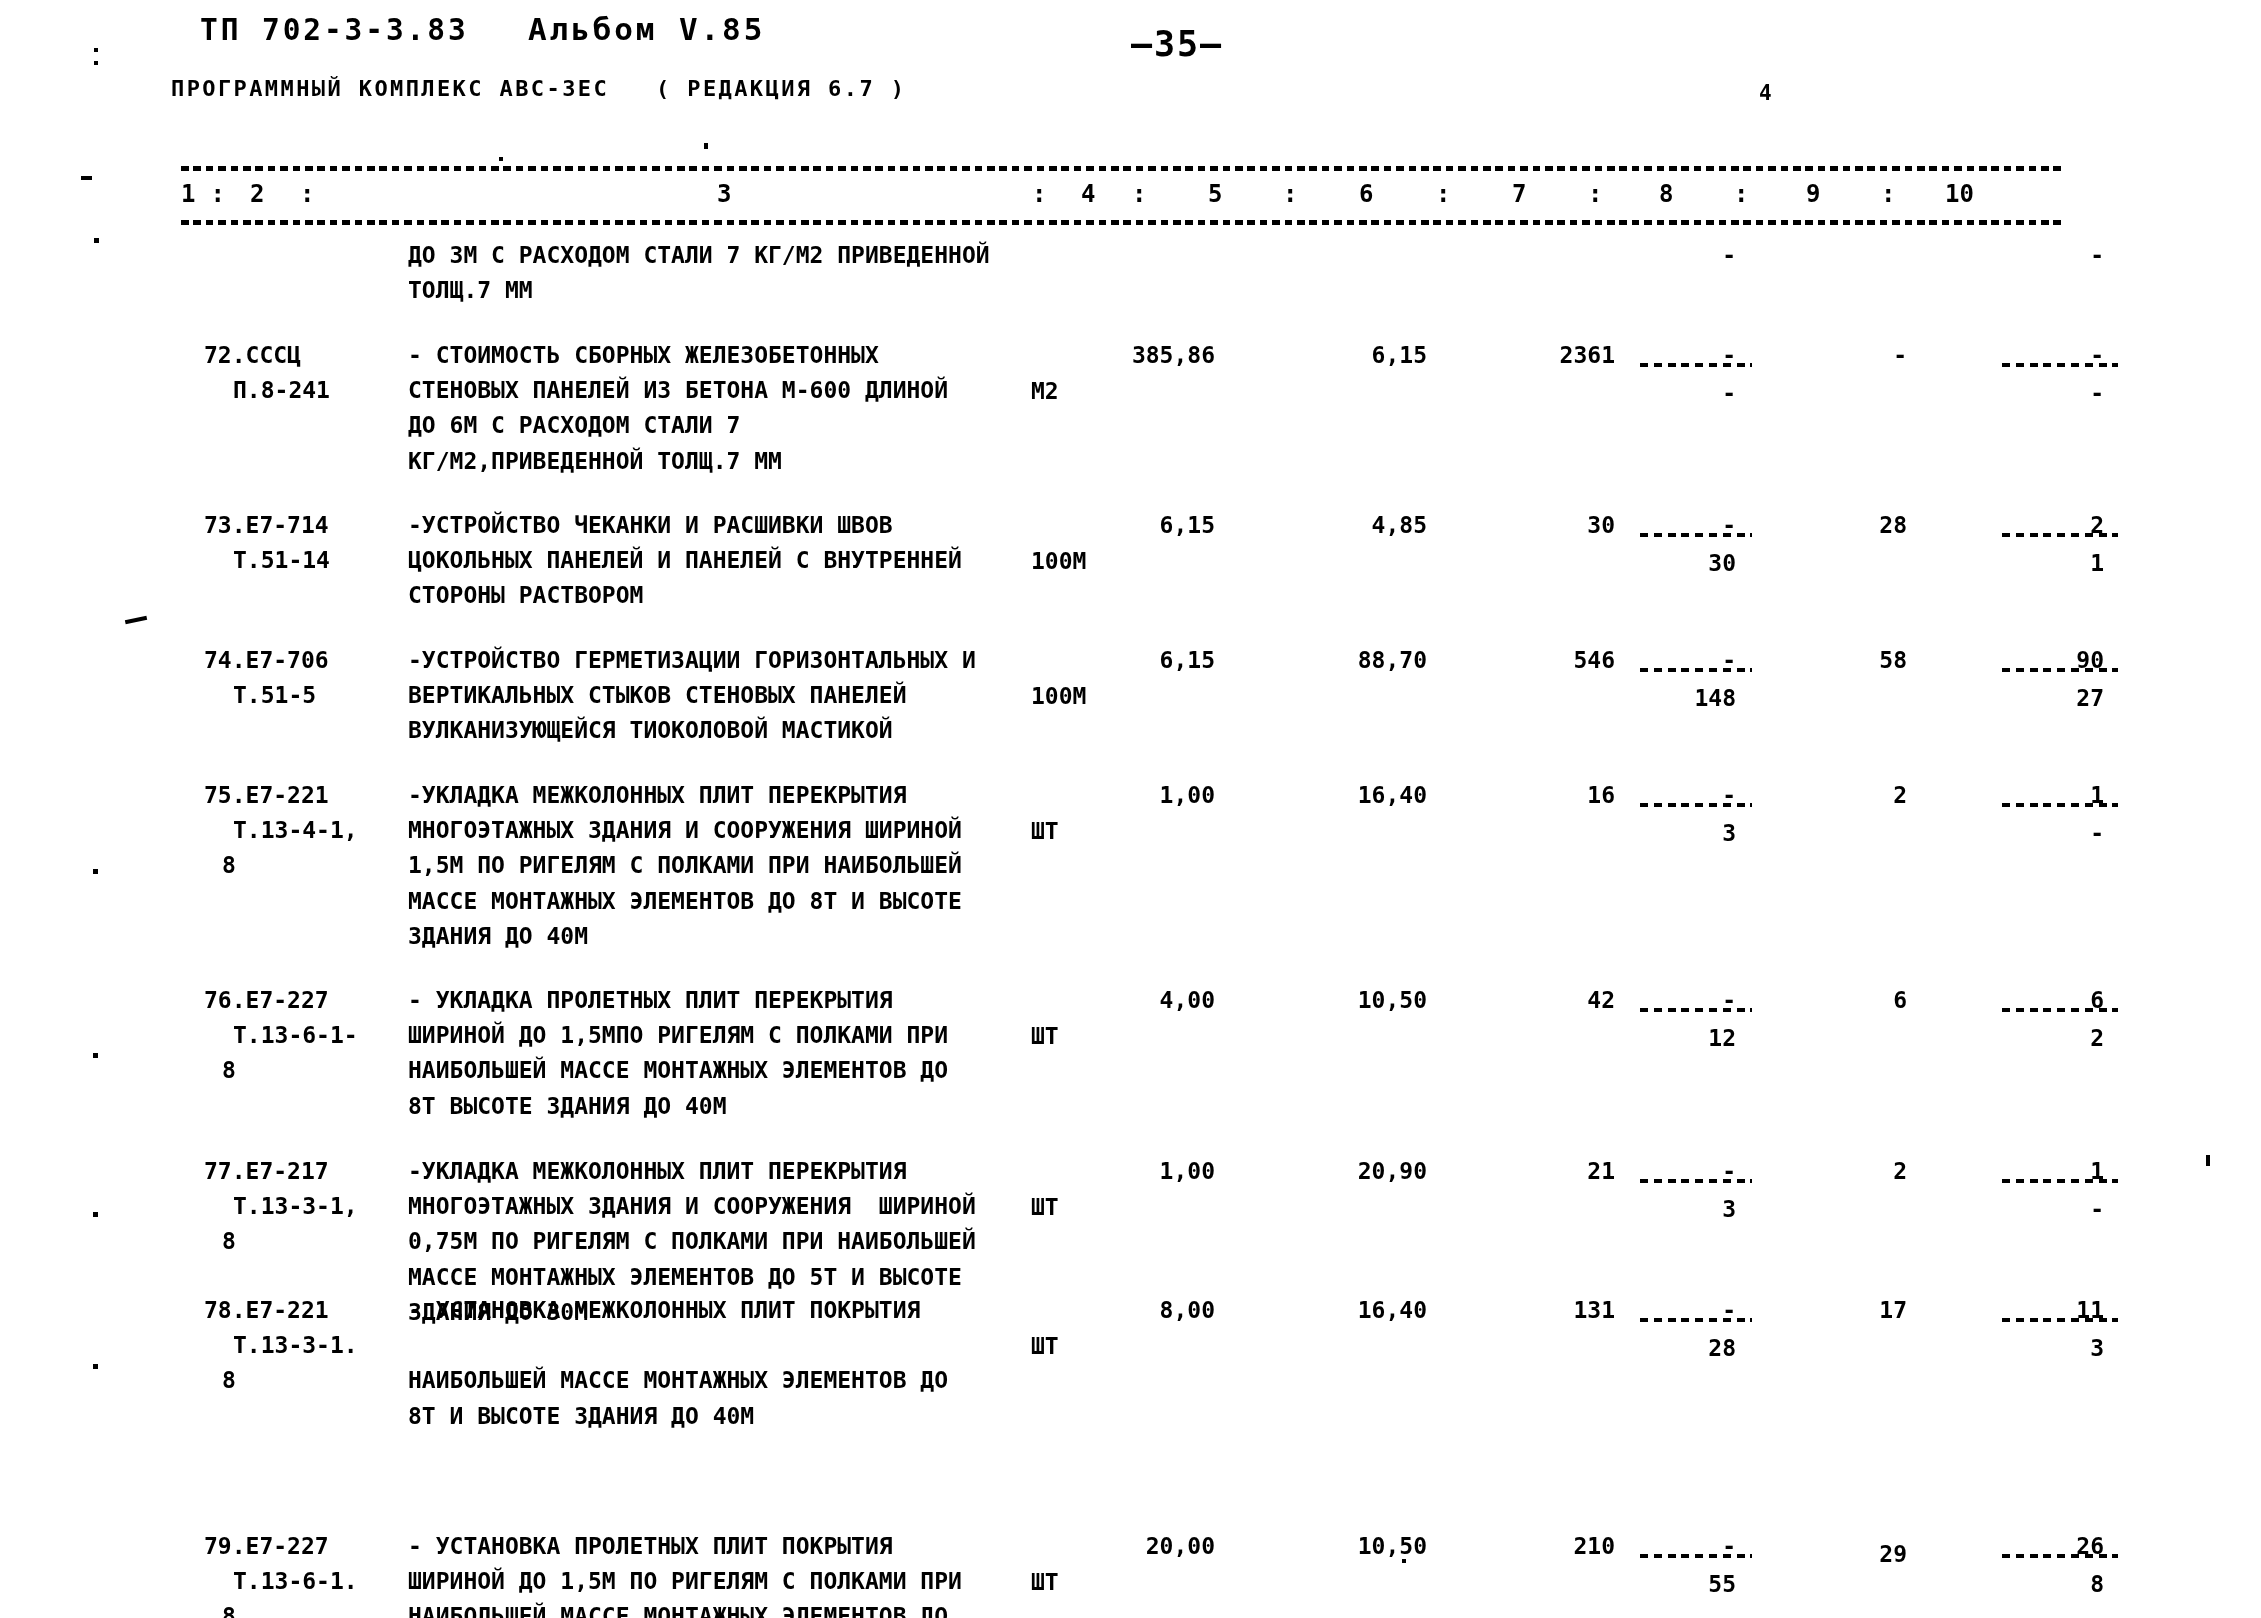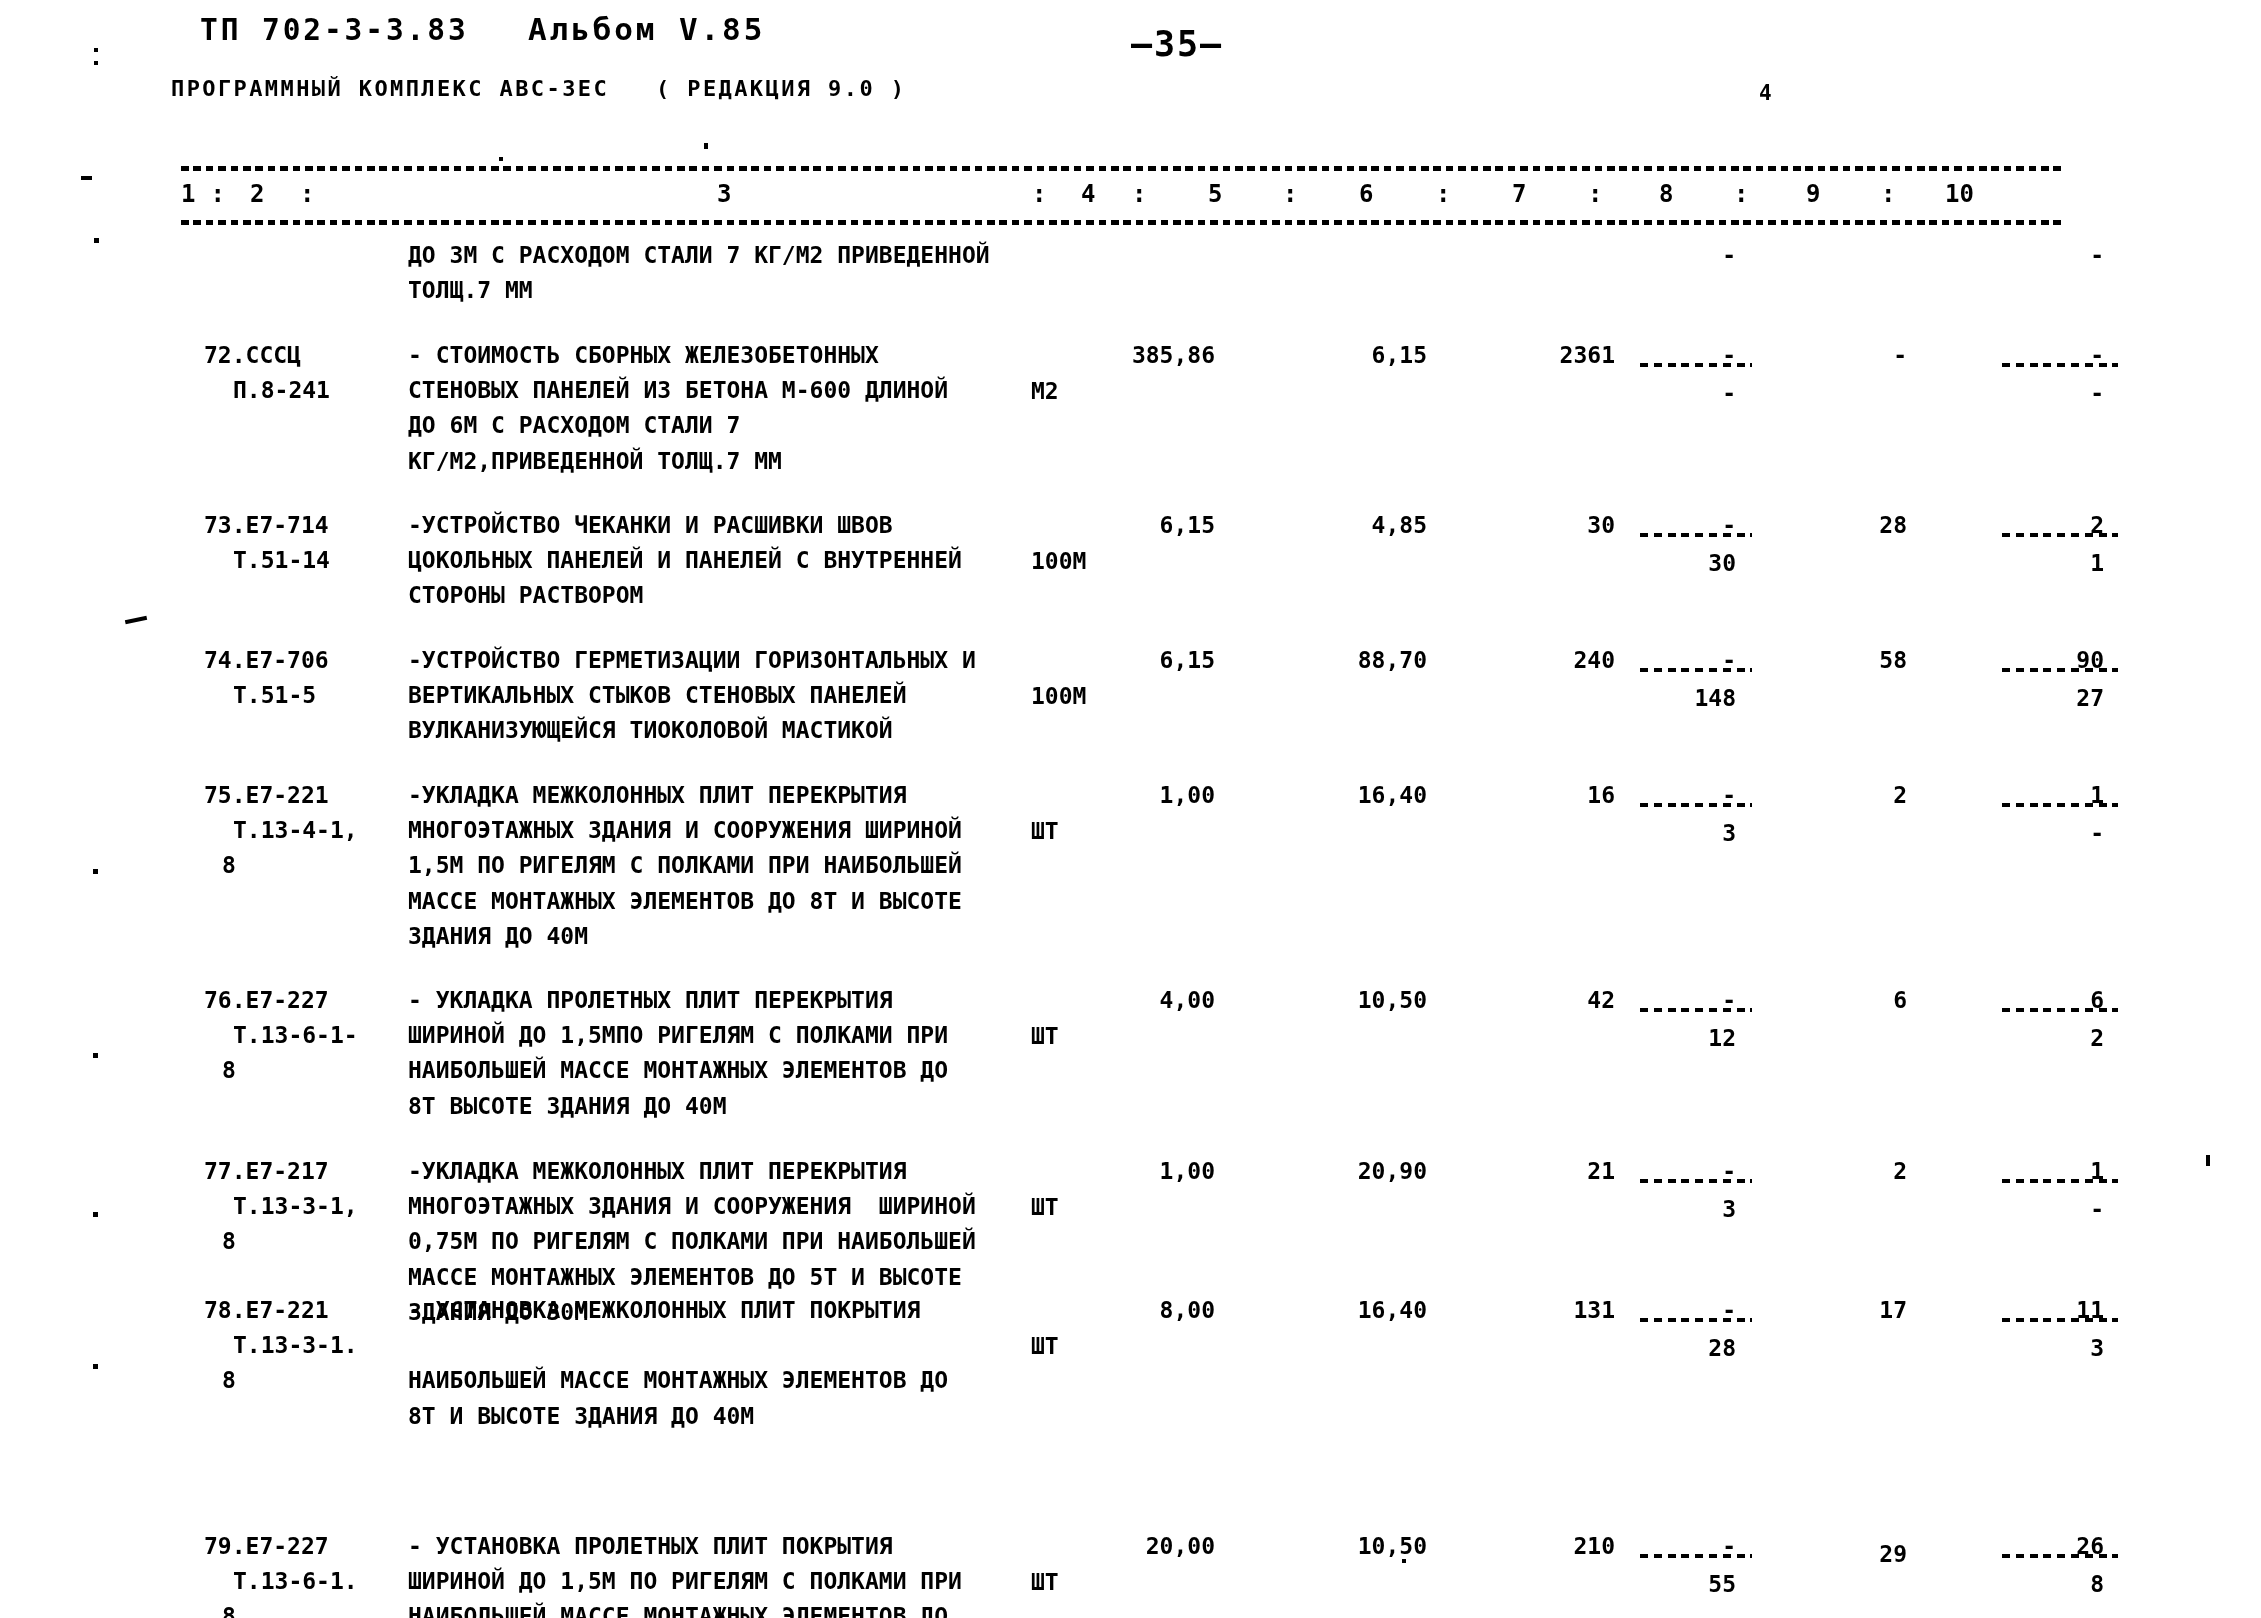--- a/index.html
+++ b/index.html
@@ -59,21 +59,21 @@
      background:repeating-linear-gradient(to right,#000 0 8px,transparent 8px 13.8px);}
 </style>
 </head>
 <body>
 
 <div class="page">
 
   <div class="hdr" id="doc-code">ТП 702-3-3.83</div>
   <div class="hdr" id="album">Альбом V.85</div>
   <div class="hdr" id="page-num">—35—</div>
-  <div class="hdr" id="subtitle">ПРОГРАММНЫЙ КОМПЛЕКС АВС-ЗЕС   ( РЕДАКЦИЯ 9.0 )</div>
+  <div class="hdr" id="subtitle">ПРОГРАММНЫЙ КОМПЛЕКС АВС-ЗЕС   ( РЕДАКЦИЯ 6.7 )</div>
   <div class="hdr" id="rev-mark">4</div>
 
   <div class="speck" style="left:94px;top:48px;width:4.3px;height:4.3px;"></div>
   <div class="speck" style="left:94px;top:61px;width:4.3px;height:4.3px;"></div>
   <div class="speck" style="left:81px;top:176px;width:10.5px;height:3.8px;"></div>
   <div class="speck" style="left:94px;top:238px;width:4.8px;height:4.8px;"></div>
   <div class="speck" style="left:125px;top:618px;width:22px;height:3.8px;transform:rotate(-12deg);"></div>
   <div class="speck" style="left:704px;top:143px;width:4.3px;height:5.7px;"></div>
   <div class="speck" style="left:93px;top:869px;width:4.8px;height:4.8px;"></div>
   <div class="speck" style="left:93px;top:1053px;width:4.8px;height:4.8px;"></div>
@@ -153,21 +153,21 @@
       </div>
       <div class="row" style="height: 106px; position: absolute; top: 405px;">
         <span class="c c1" style="top:0px;">74.Е7-706</span>
         <span class="c c1b" style="top:35px;">Т.51-5</span>
         <span class="c c3" style="top:0px;">-УСТРОЙСТВО ГЕРМЕТИЗАЦИИ ГОРИЗОНТАЛЬНЫХ И</span>
         <span class="c c3" style="top:35px;">ВЕРТИКАЛЬНЫХ СТЫКОВ СТЕНОВЫХ ПАНЕЛЕЙ</span>
         <span class="c c3" style="top:70px;">ВУЛКАНИЗУЮЩЕЙСЯ ТИОКОЛОВОЙ МАСТИКОЙ</span>
         <span class="c c4" style="top:0px;">100М</span>
         <span class="c c5" style="top:0px;">6,15</span>
         <span class="c c6" style="top:0px;">88,70</span>
-        <span class="c c7" style="top:0px;">240</span>
+        <span class="c c7" style="top:0px;">546</span>
         <span class="c c8" style="top:0px;">-</span>
         <span class="c c9" style="top:0px;">58</span>
         <span class="c c10" style="top:0px;">90</span>
         <div class="dash8" style="top: 25px;"></div>
         <div class="dash10" style="top: 25px;"></div>
         <span class="c c8b" style="top:38px;">148</span>
         <span class="c c10b" style="top:38px;">27</span>
       </div>
       <div class="row" style="height: 176px; position: absolute; top: 540px;">
         <span class="c c1" style="top:0px;">75.Е7-221</span>

